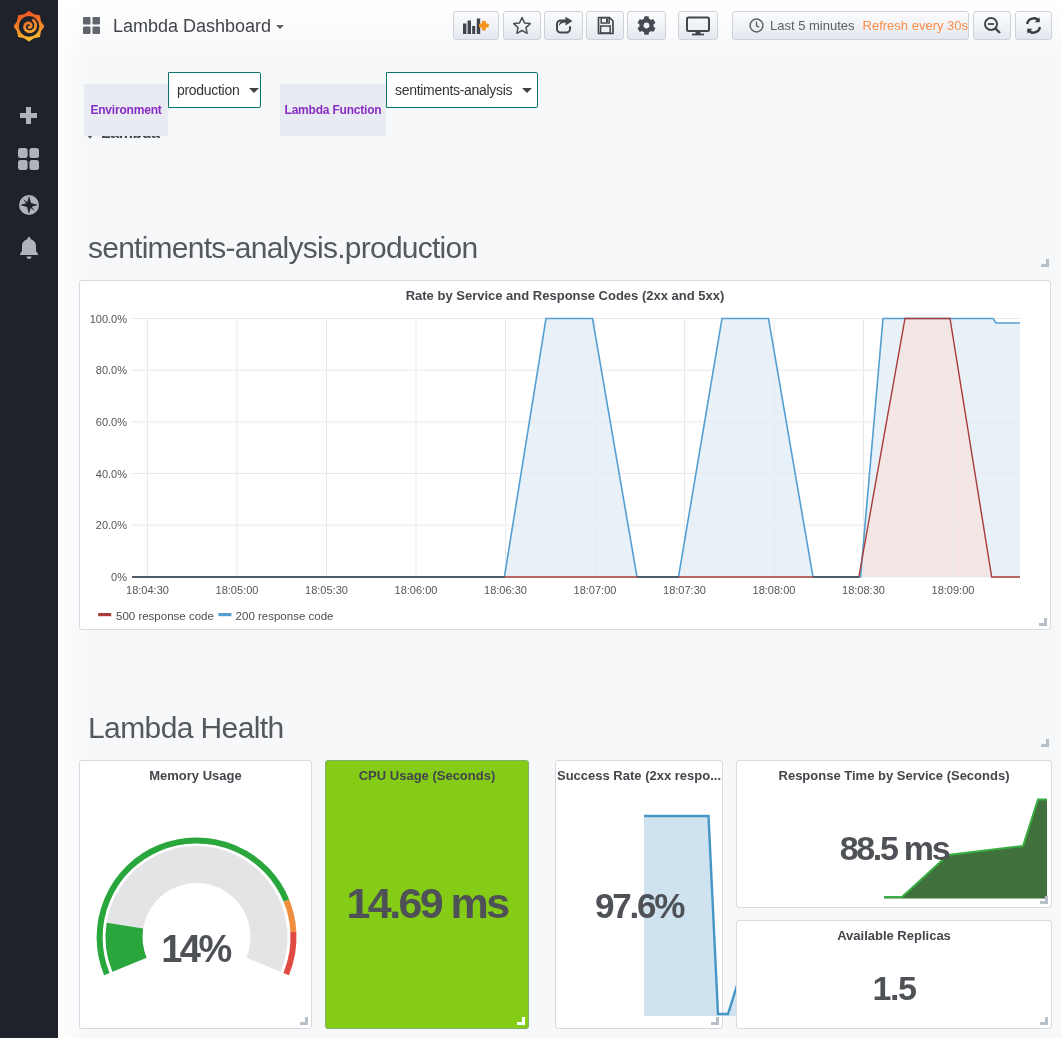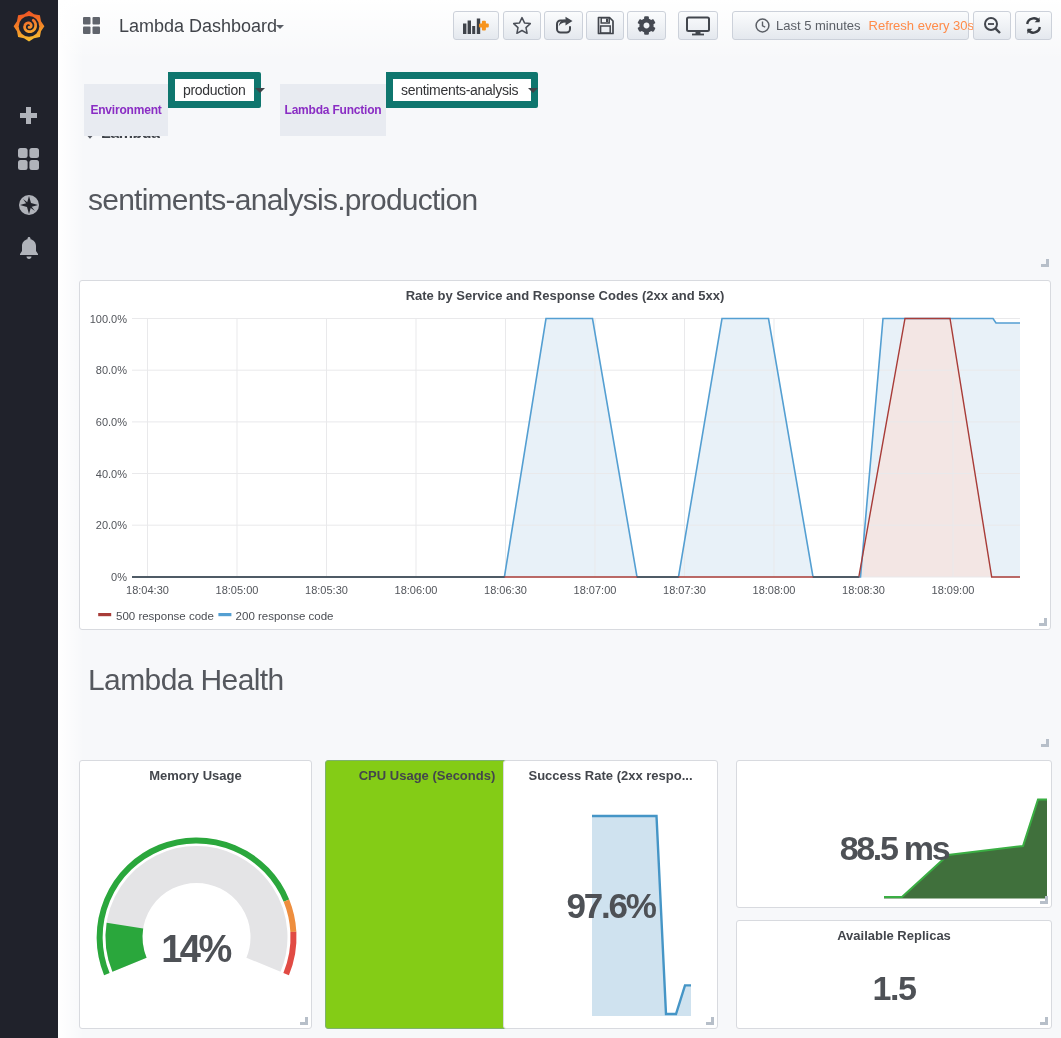--- a/index.html
+++ b/index.html
@@ -5,33 +5,33 @@
   * { margin:0; padding:0; box-sizing:border-box; }
   html,body { width:1061px; height:1038px; font-family:"Liberation Sans", sans-serif; }
   body { background:#f7f8fa; position:relative; overflow:hidden; }
   .abs { position:absolute; }
   
   #leftglow { left:58px; top:0; width:26px; height:1038px; background:linear-gradient(to right,#ffffff,rgba(255,255,255,0)); }
   #topglow { left:58px; top:0; width:1003px; height:60px; background:linear-gradient(to bottom,#ffffff,rgba(255,255,255,0)); }
   
   #sidebar { left:0; top:0; width:58px; height:1038px; background:#20222b; z-index:5; }
   
-  #dashtitle { left:119px; top:16px; font-size:18px; color:#41444a; z-index:6; }
+  #dashtitle { left:113px; top:16px; font-size:18px; color:#41444a; z-index:6; }
   .btn { position:absolute; top:11px; height:29px; white-space:nowrap; flex-shrink:0; background:linear-gradient(to bottom,#fbfcfd,#e4e8ee); border:1px solid #ccd1da; border-radius:3px; display:flex; align-items:center; justify-content:center; z-index:6; }
   
   .varlabel { position:absolute; top:84px; height:52px; background:#e8ebf1; color:#8a2dc4; font-weight:bold; font-size:12px; letter-spacing:-0.2px; display:flex; align-items:center; justify-content:center; z-index:6; }
-  .varvalue { position:absolute; top:72px; height:36px; background:#ffffff; border:7px solid #0f766e; border-radius:0 2px 2px 0; color:#333437; font-size:14px; letter-spacing:-0.3px; display:flex; align-items:center; justify-content:space-between; padding:0 10px 0 8px; z-index:6; white-space:nowrap; }
+  .varvalue { position:absolute; top:72px; height:36px; background:#ffffff; border:1px solid #0f766e; border-radius:0 2px 2px 0; color:#333437; font-size:14px; letter-spacing:-0.3px; display:flex; align-items:center; justify-content:space-between; padding:0 10px 0 8px; z-index:6; white-space:nowrap; }
   .caret { display:inline-block; width:0; height:0; border-left:5px solid transparent; border-right:5px solid transparent; border-top:5px solid #3f4348; margin-left:10px; }
   .panel { position:absolute; background:#ffffff; border:1px solid #d8dadf; border-radius:3px;padding-left:12px; }
   .ptitle { position:absolute; left:0; right:0; top:7px; text-align:center; font-size:13px; font-weight:bold; color:#43464c; }
   .corner { position:absolute; width:8px; height:8px; }
   .corner:before { content:""; position:absolute; right:0; top:0; width:3px; height:8px; background:#b7bfc9; }
   .corner:after { content:""; position:absolute; right:0; bottom:0; width:8px; height:3px; background:#b7bfc9; }
   .bigval { position:absolute; font-weight:bold; color:#4e5156; text-align:center; }
-  h1.sect { position:absolute; font-size:29px; font-weight:normal; color:#55585e; }
+  h1.sect { position:absolute; font-size:29px; font-weight:normal; color:#55585e;margin-top:48px; }
 </style>
 </head>
 <body>
 <div id="leftglow" class="abs"></div>
 <div id="topglow" class="abs"></div>
 
 <div id="sidebar" class="abs">
   <svg class="abs" style="left:13px;top:10px" width="32" height="32" viewBox="0 0 32 32">
     <defs>
       <linearGradient id="glog" x1="0.35" y1="0" x2="0.5" y2="1">
@@ -115,21 +115,21 @@
       <path fill="#454952" d="M487.4 315.7l-42.6-24.6c4.3-23.2 4.3-47 0-70.2l42.6-24.6c4.9-2.8 7.1-8.6 5.5-14-11.1-35.6-30-67.8-54.7-94.6-3.8-4.1-10-5.1-14.8-2.3L380.8 110c-17.9-15.4-38.5-27.3-60.8-35.1V25.8c0-5.6-3.9-10.5-9.4-11.7-36.7-8.2-74.3-7.8-109.2 0-5.5 1.2-9.4 6.1-9.4 11.7V75c-22.2 7.9-42.8 19.8-60.8 35.1L88.7 85.5c-4.9-2.8-11-1.9-14.8 2.3-24.7 26.7-43.6 58.9-54.7 94.6-1.7 5.4.6 11.2 5.5 14L67.3 221c-4.3 23.2-4.3 47 0 70.2l-42.6 24.6c-4.9 2.8-7.1 8.6-5.5 14 11.1 35.6 30 67.8 54.7 94.6 3.8 4.1 10 5.1 14.8 2.3l42.6-24.6c17.9 15.4 38.5 27.3 60.8 35.1v49.2c0 5.6 3.9 10.5 9.4 11.7 36.7 8.2 74.3 7.8 109.2 0 5.5-1.2 9.4-6.1 9.4-11.7v-49.2c22.2-7.9 42.8-19.8 60.8-35.1l42.6 24.6c4.9 2.8 11 1.9 14.8-2.3 24.7-26.7 43.6-58.9 54.7-94.6 1.7-5.4-.6-11.2-5.5-14zM256 336c-44.1 0-80-35.9-80-80s35.9-80 80-80 80 35.9 80 80-35.9 80-80 80z"></path>
     </svg>
 </div>
 <div class="btn" style="left:678px;width:40px" id="btn-mon">
   <svg width="24" height="20" viewBox="0 0 24 20">
       <rect x="1" y="1.5" width="22" height="13.5" rx="1.5" fill="none" stroke="#42464d" stroke-width="2"></rect>
       <rect x="9.5" y="15" width="5" height="3" fill="#42464d"></rect>
       <rect x="6" y="17.6" width="12" height="1.8" fill="#42464d"></rect>
     </svg>
 </div>
-<div class="btn" style="left:732px;width:237px;font-size:13px;justify-content:flex-start;padding-left:22px" id="btn-time">
+<div class="btn" style="left:732px;width:237px;font-size:13px;justify-content:flex-start;padding-left:16px" id="btn-time">
   <svg width="15" height="15" viewBox="0 0 15 15" style="margin-right:6px;flex:none">
       <circle cx="7.5" cy="7.5" r="6.4" fill="none" stroke="#5b5f66" stroke-width="1.5"></circle>
       <path d="M7.5 3.5 V7.8 L10.2 9.2" fill="none" stroke="#5b5f66" stroke-width="1.4"></path>
     </svg>
   <span style="color:#5b5f66">Last 5 minutes</span>
   <span style="color:#ff8b49;font-weight:normal;margin-left:8px">Refresh every 30s</span>
 </div>
 <div class="btn" style="left:973px;width:38px" id="btn-zoom">
   <svg width="19" height="19" viewBox="0 0 19 19">
       <circle cx="8" cy="8" r="6" fill="none" stroke="#42464d" stroke-width="2"></circle>
@@ -234,34 +234,36 @@
     <path d="M213.37 170.92 A97 97 0 0 1 206.14 213.12" fill="none" stroke="#e14b44" stroke-width="6"></path>
     <path d="M49.51 203.74 A72.5 72.5 0 1 1 183.49 203.74" fill="none" stroke="#e4e4e6" stroke-width="37"></path>
     <path d="M49.51 203.74 A72.5 72.5 0 0 1 44.89 164.66" fill="none" stroke="#2aa73c" stroke-width="37"></path>
   </svg>
   <div class="bigval" style="left:0;right:0;top:167px;font-size:38px;letter-spacing:-2.5px;">14%</div>
   <div class="corner" style="right:3px;bottom:3px"></div>
 </div>
 
 <div class="panel" id="p-cpu" style="left:325px;top:760px;width:204px;height:269px;background:#84cc16;border-color:#7eb26d;">
   <div class="ptitle">CPU Usage (Seconds)</div>
+  <div class="bigval" style="left:0;right:0;top:118px;font-size:43px;letter-spacing:-2.6px;">14.69 ms</div>
   <div class="corner" style="right:3px;bottom:3px;filter:brightness(1.35)"></div>
 </div>
 
-<div class="panel" id="p-succ" style="left:503px;top:760px;width:215px;height:269px;">
+<div class="panel" id="p-succ" style="left:555px;top:760px;width:168px;height:269px;">
   <div class="ptitle">Success Rate (2xx respo...</div>
   <svg class="abs" style="left:0;top:0" width="191" height="267" id="spark1" viewBox="0 0 191 267">
     <path d="M88,55 L152.5,55 L162,253 L172,253 L181,224.4 L187,224.4 L187,255 L88,255 Z" fill="#cfe2ef"></path>
     <path d="M88,55 L152.5,55 L162,253 L172,253 L181,224.4 L187,224.4" fill="none" stroke="#4595c6" stroke-width="2.4"></path>
   </svg>
   <div class="bigval" style="left:0;right:0;top:125px;font-size:35px;letter-spacing:-2.2px;">97.6%</div>
   <div class="corner" style="right:3px;bottom:3px"></div>
 </div>
 
 <div class="panel" id="p-resp" style="left:736px;top:760px;width:316px;height:148px;">
+  <div class="ptitle">Response Time by Service (Seconds)</div>
   <svg class="abs" style="left:0;top:0" width="314" height="146" id="spark2" viewBox="0 0 314 146">
     <path d="M147,136 L165,136 L211,94 L286,85 L301,38.4 L310,38.4 L310,137.4 L147,137.4 Z" fill="#40703c"></path>
     <path d="M147,136 L165,136 L211,94 L286,85 L301,38.4 L310,38.4" fill="none" stroke="#3aae43" stroke-width="2"></path>
   </svg>
   <div class="bigval" style="left:0;right:0;top:68px;font-size:34px;letter-spacing:-2.3px;">88.5 ms</div>
   <div class="corner" style="right:3px;bottom:3px"></div>
 </div>
 
 <div class="panel" id="p-repl" style="left:736px;top:920px;width:316px;height:109px;">
   <div class="ptitle">Available Replicas</div>

